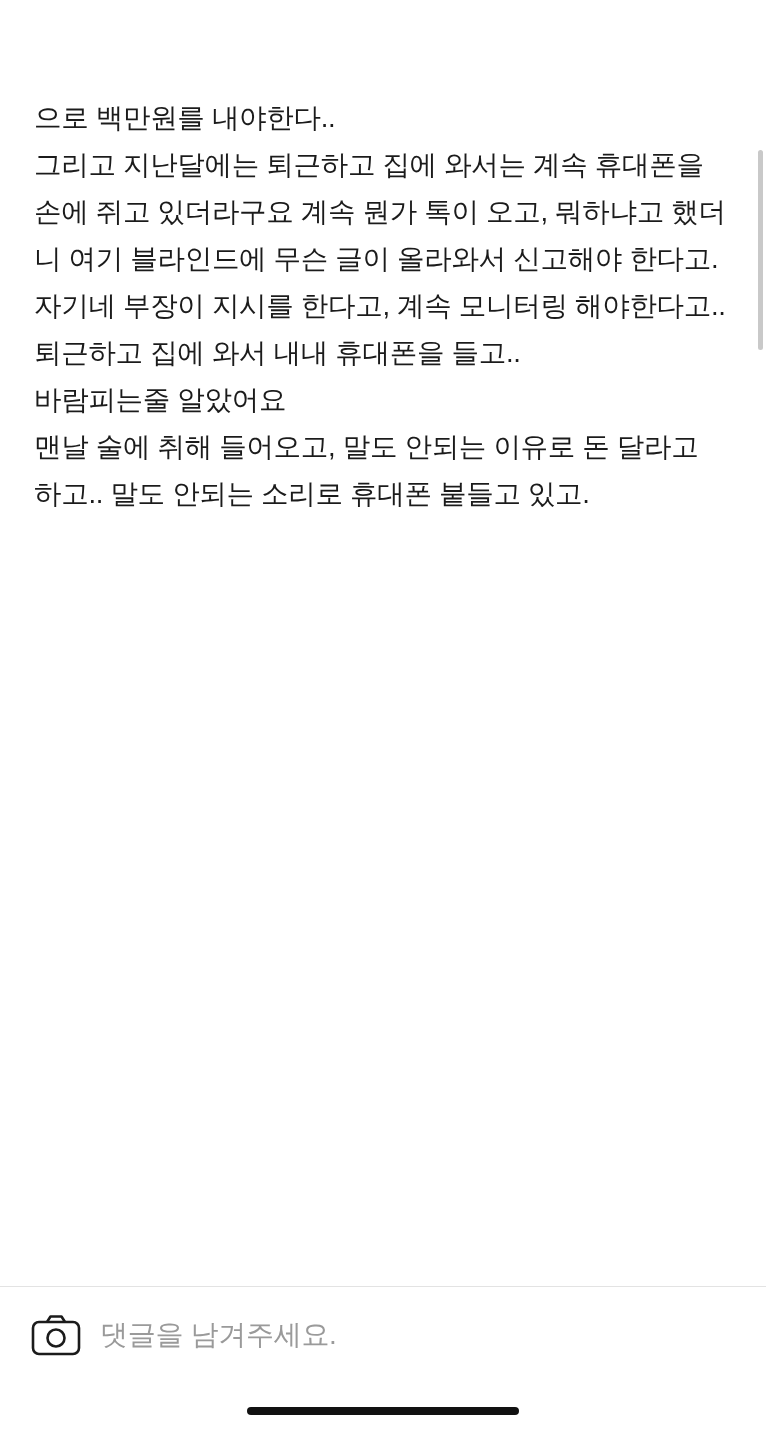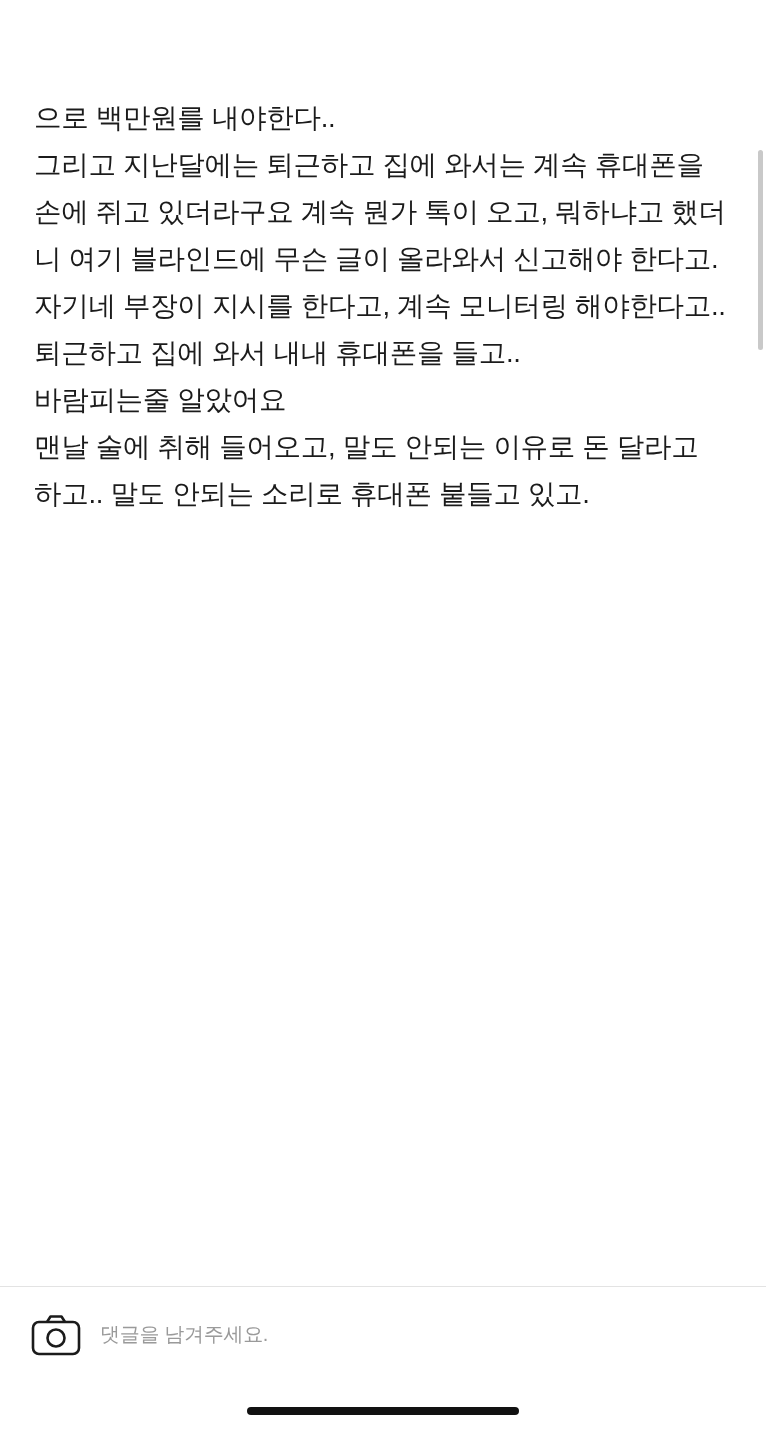--- a/index.html
+++ b/index.html
@@ -100,21 +100,21 @@
     margin-right: 18px;
     cursor: pointer;
   }
   .camera-btn svg { display: block; }
   .comment-input {
     flex: 1 1 auto;
     border: none;
     outline: none;
     background: transparent;
     font-family: "Liberation Sans", sans-serif;
-    font-size: 20px;
+    font-size: 28px;
     color: #1b1b1b;
     letter-spacing: -0.3px;
     padding: 0;
   }
   .comment-input::placeholder {
     color: #9a9a9a;
   }
 
   
   .home-bar-area {

